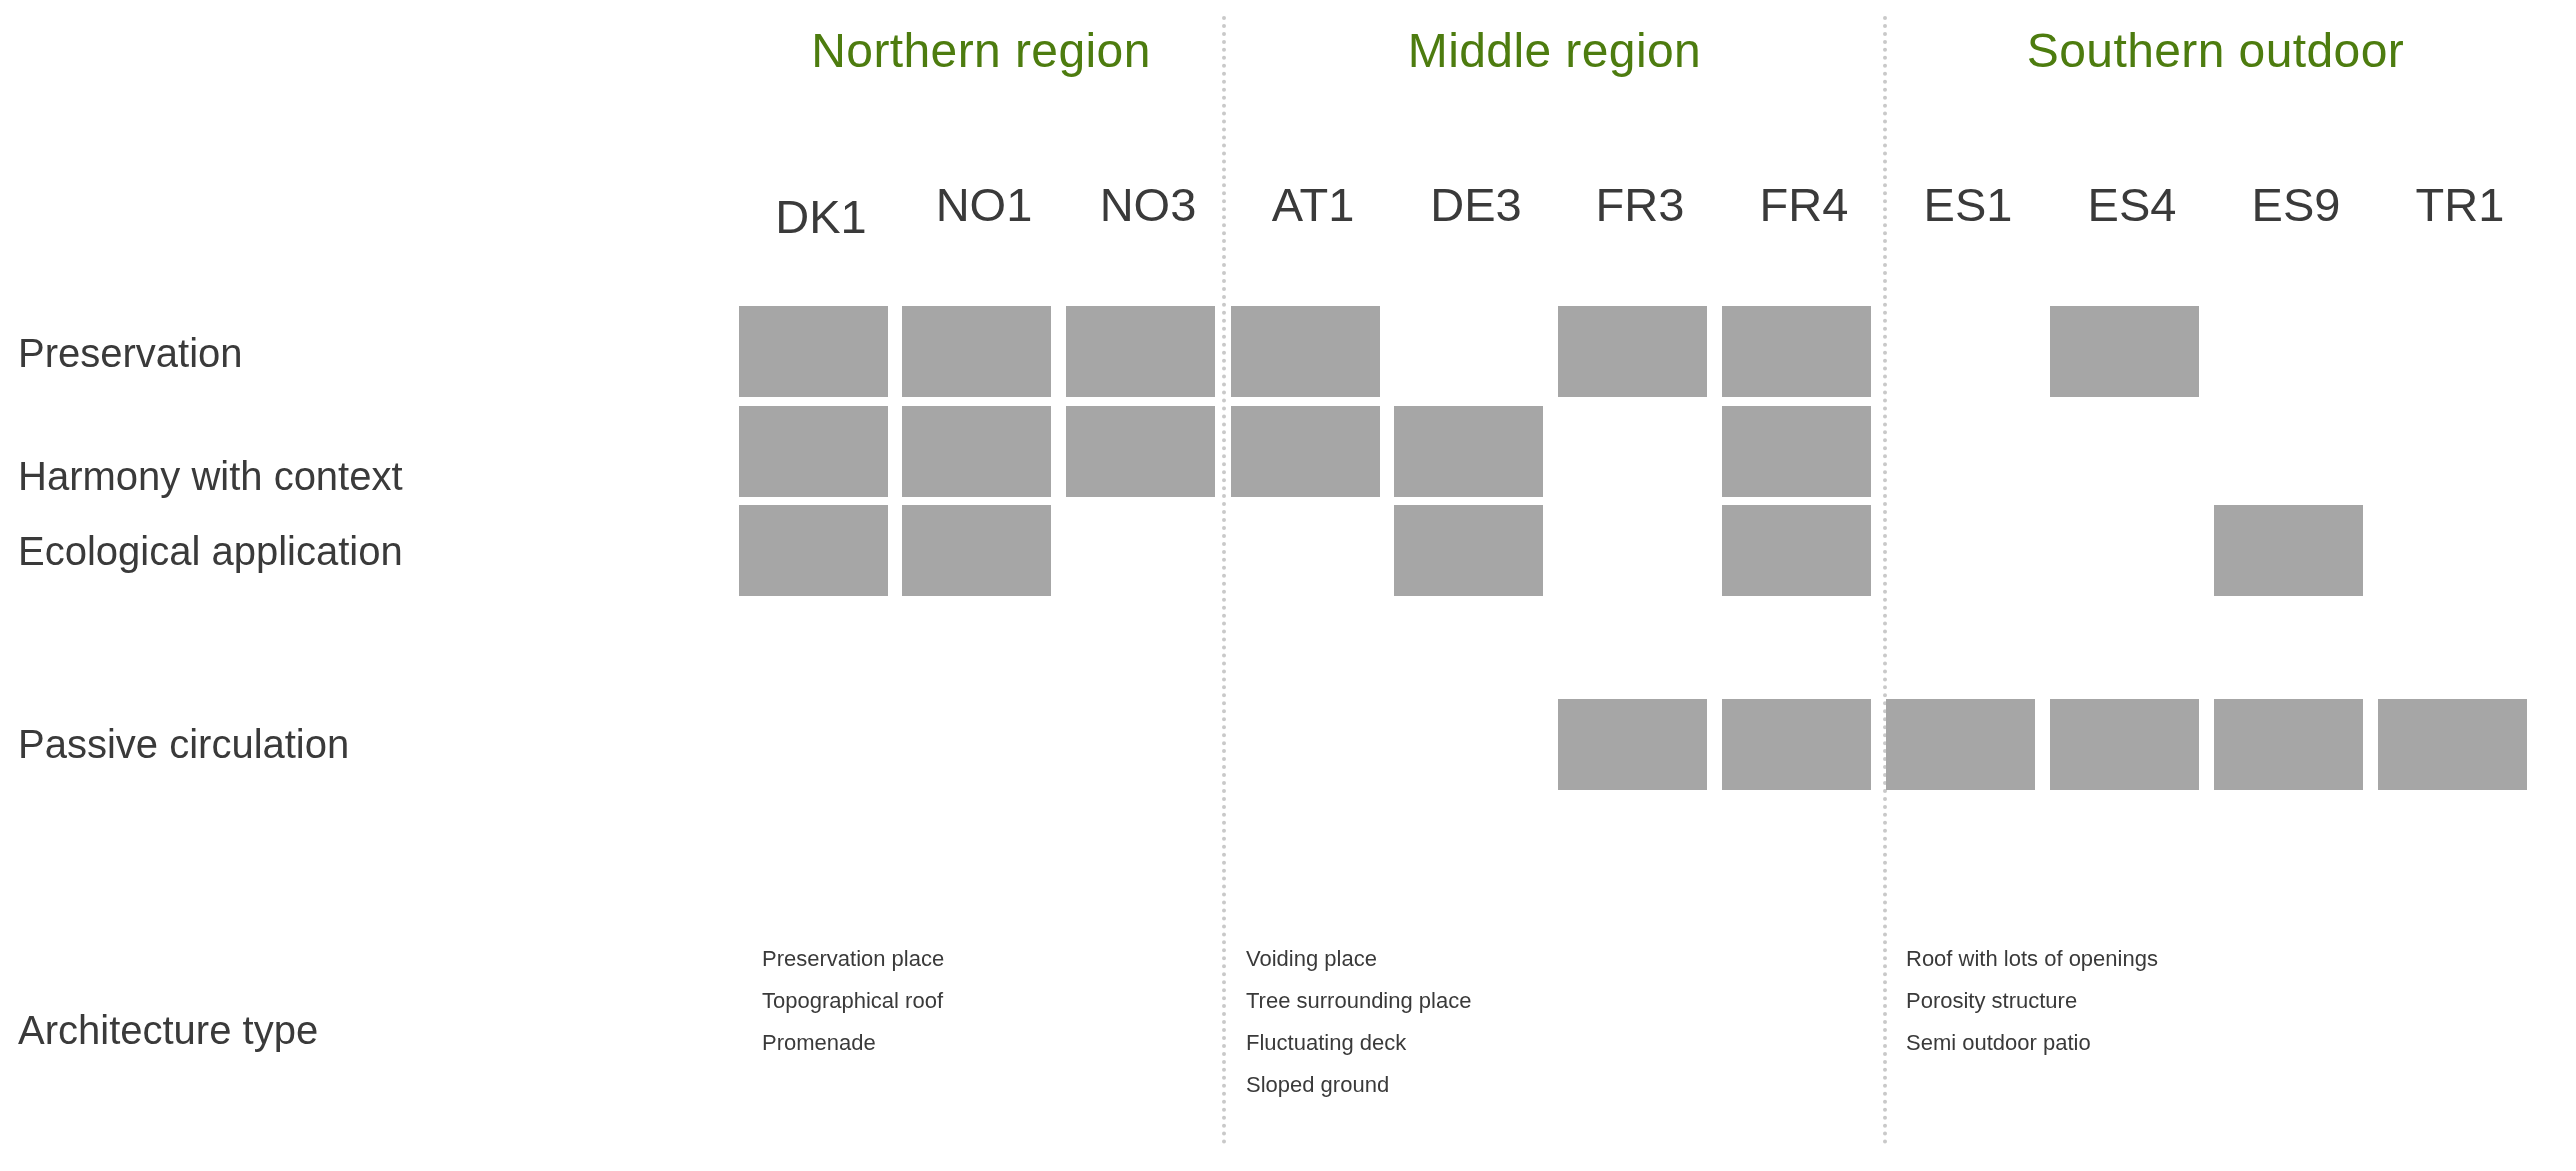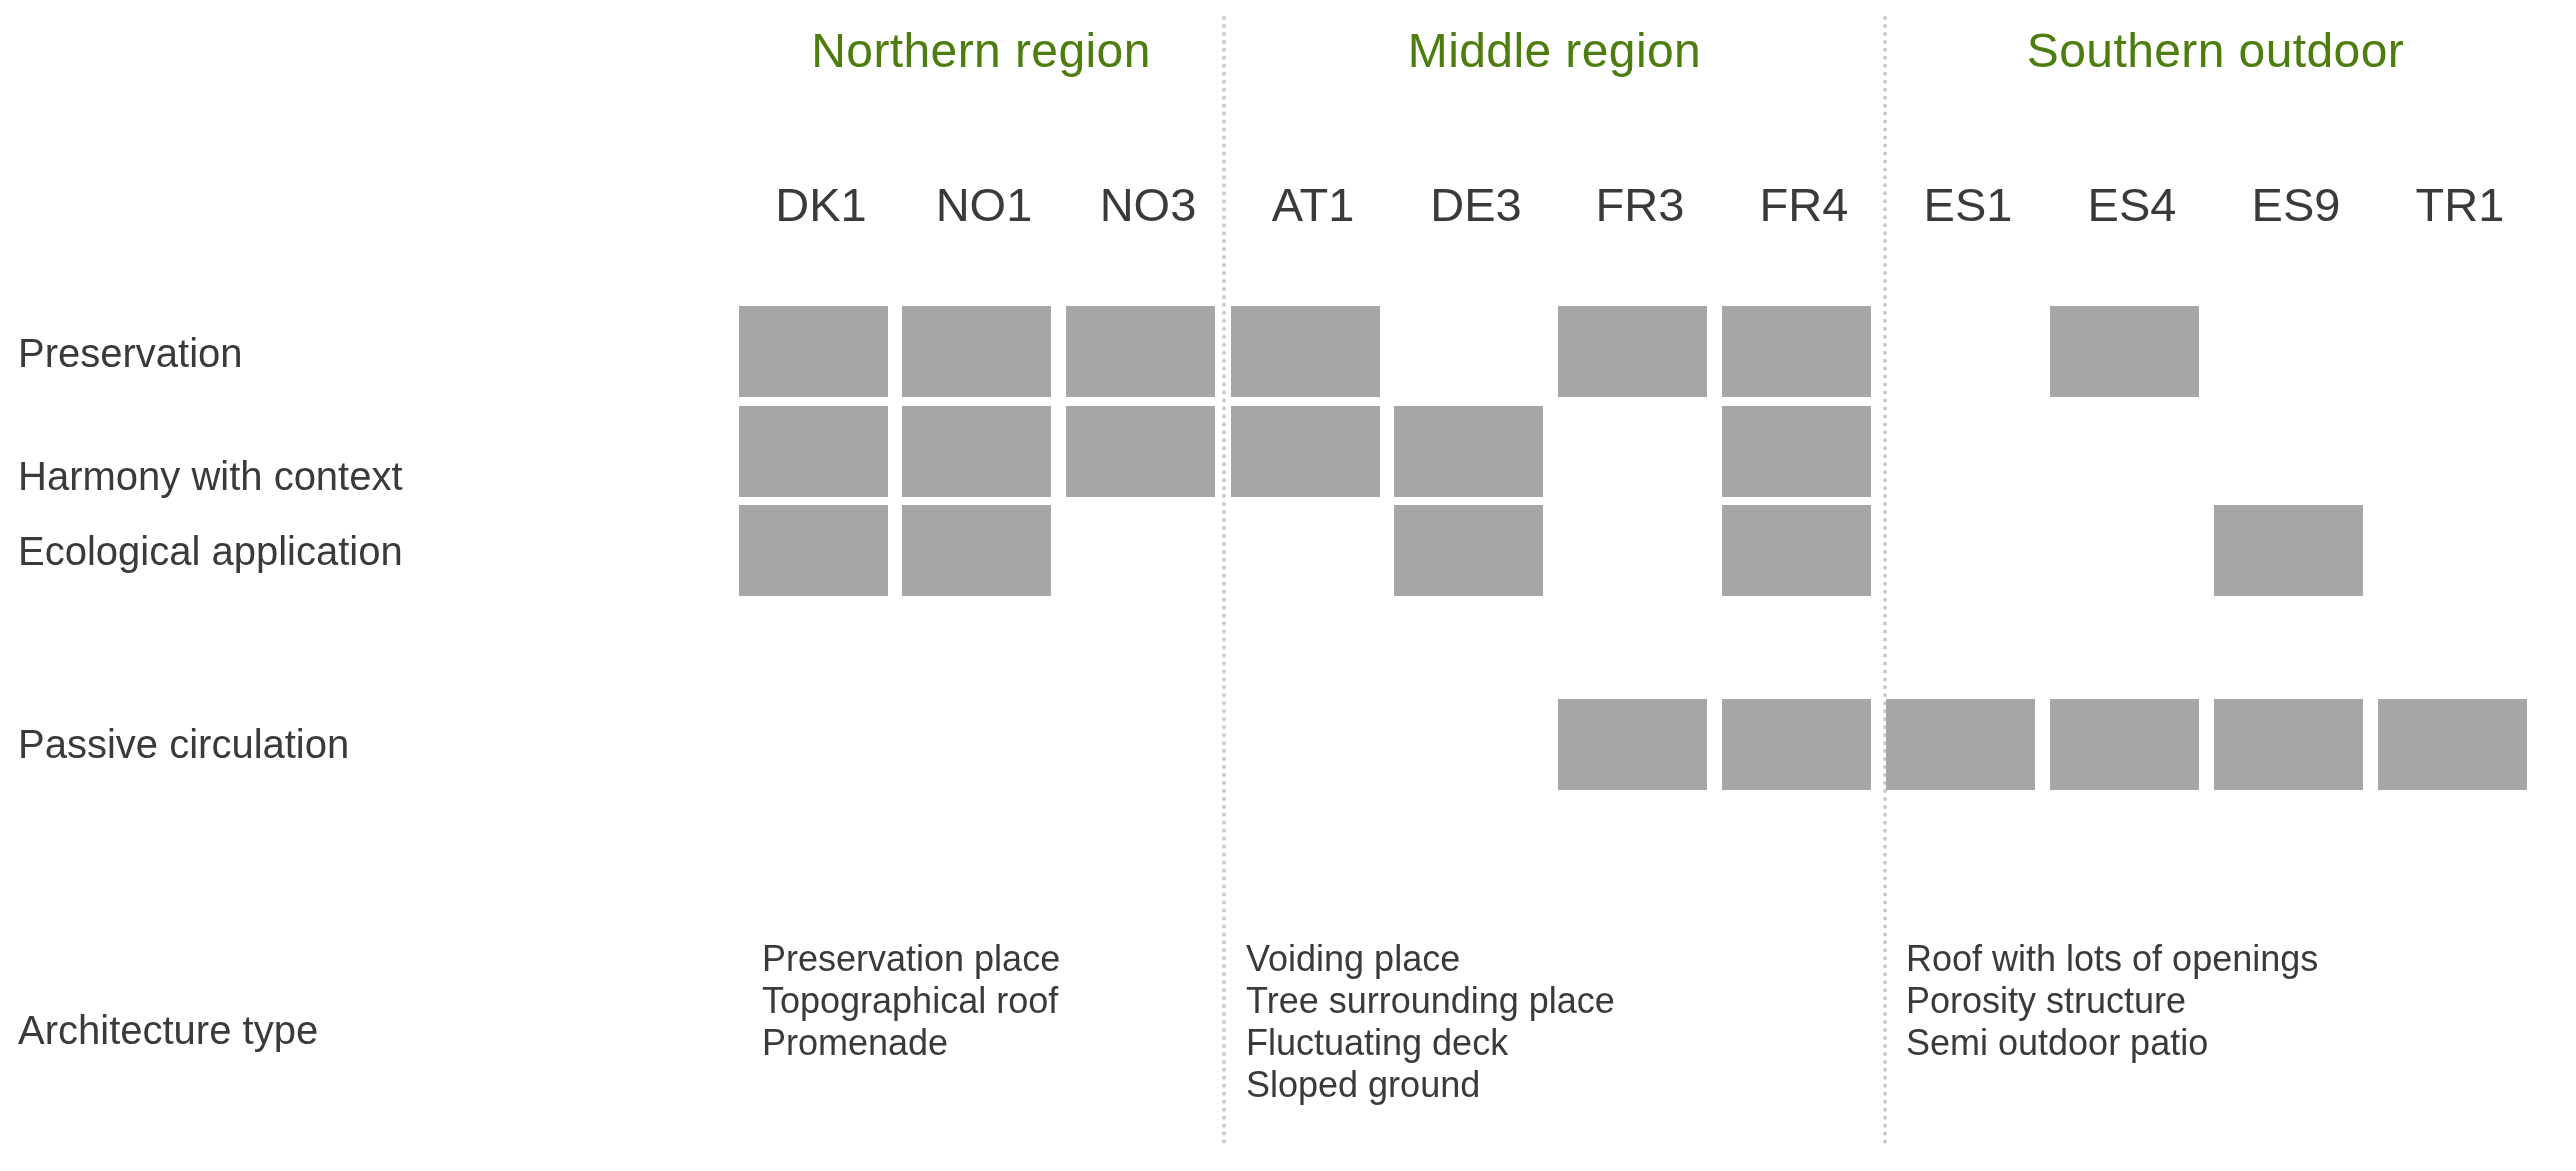--- a/index.html
+++ b/index.html
@@ -57,40 +57,40 @@
     top:16px;
     width:0;
     height:1129px;
     border-left:4.8px dotted #c9c9c9;
   }
 
   
   .arch-block{
     position:absolute;
     top:938px;
-    font-size:36px;
+    font-size:22px;
     line-height:42px;
     color:#3a3a3a;
     white-space:nowrap;
   }
   .arch-block div{white-space:nowrap;}
 </style>
 </head>
 <body>
 
 <div id="matrix-root">
 
   <div class="region-label" style="left:739px;width:484px;top:22.6px;">Northern region</div>
   <div class="region-label" style="left:1226px;width:657px;top:22.6px;">Middle region</div>
   <div class="region-label" style="left:1887px;width:657px;top:22.6px;">Southern outdoor</div>
 
   <div class="divider" style="left:1222px;"></div>
   <div class="divider" style="left:1883px;"></div>
 
-  <div class="col-label" style="left:739px;">DK1</div>
+  <div class="col-label" style="left:739px;margin-top:12px;">DK1</div>
   <div class="col-label" style="left:902px;">NO1</div>
   <div class="col-label" style="left:1066px;">NO3</div>
   <div class="col-label" style="left:1231px;">AT1</div>
   <div class="col-label" style="left:1394px;">DE3</div>
   <div class="col-label" style="left:1558px;">FR3</div>
   <div class="col-label" style="left:1722px;">FR4</div>
   <div class="col-label" style="left:1886px;">ES1</div>
   <div class="col-label" style="left:2050px;">ES4</div>
   <div class="col-label" style="left:2214px;">ES9</div>
   <div class="col-label" style="left:2378px;">TR1</div>

